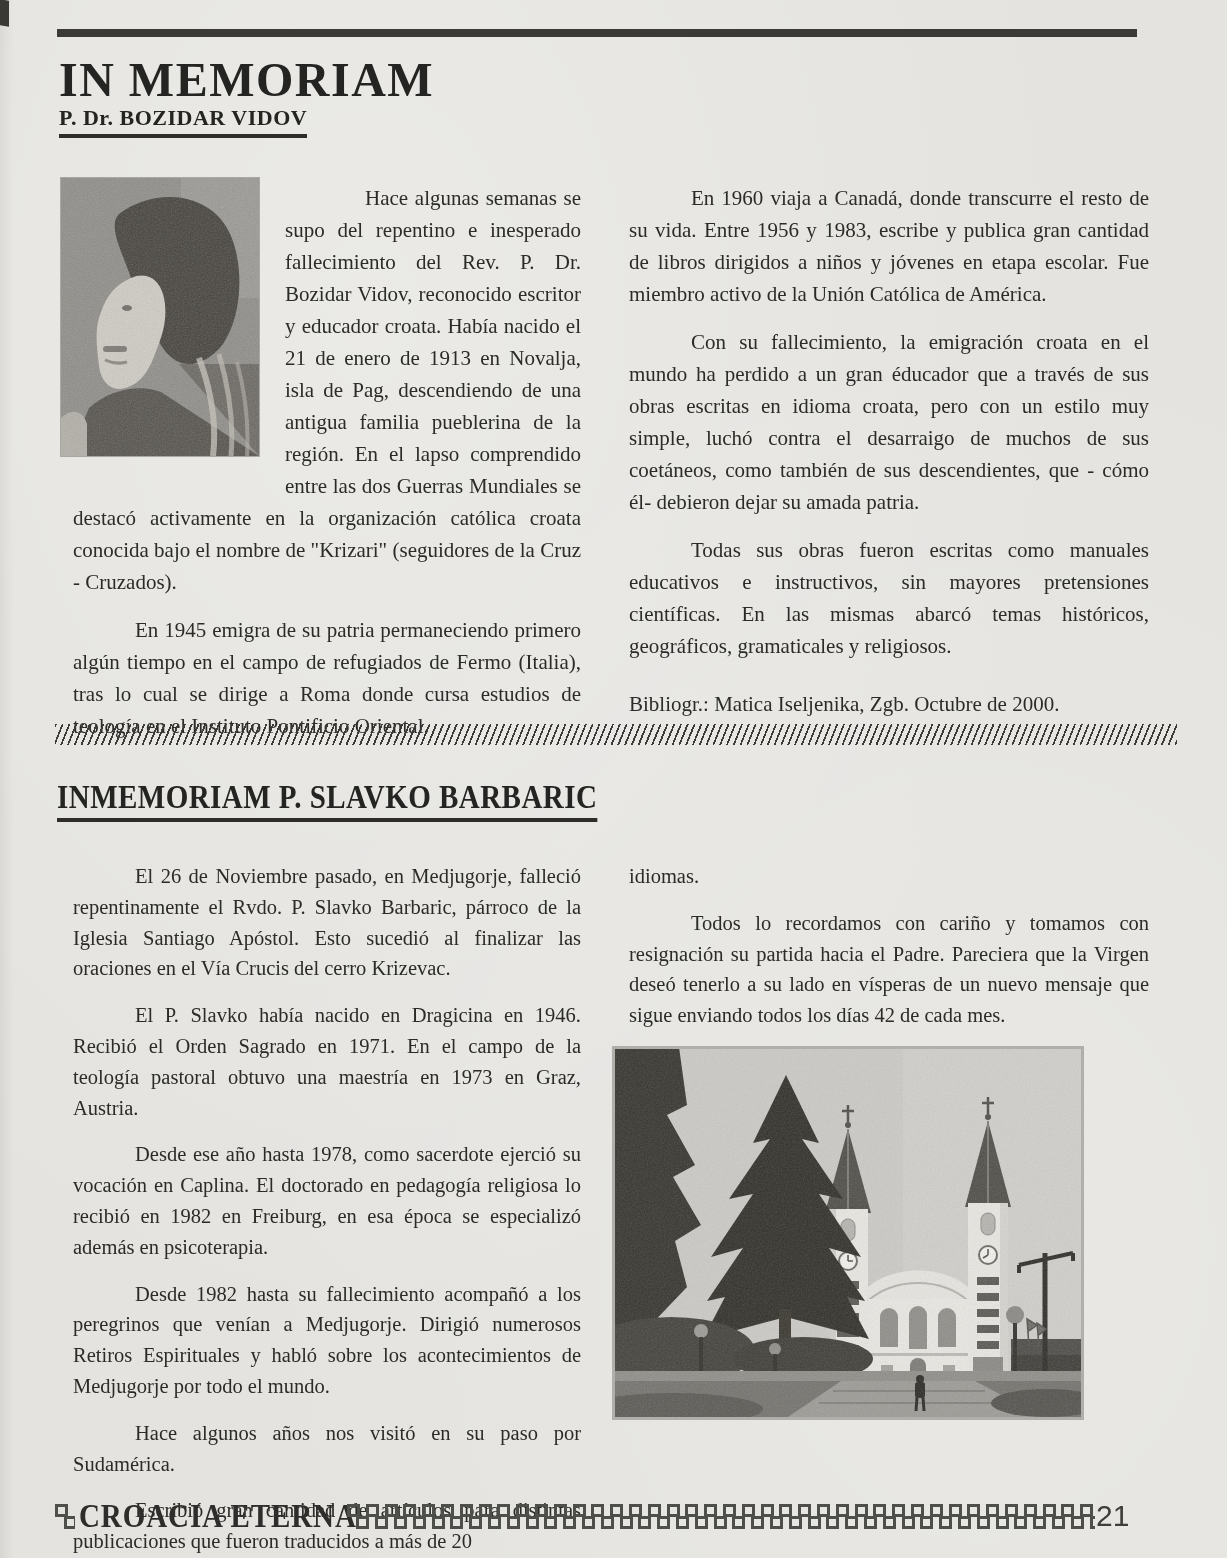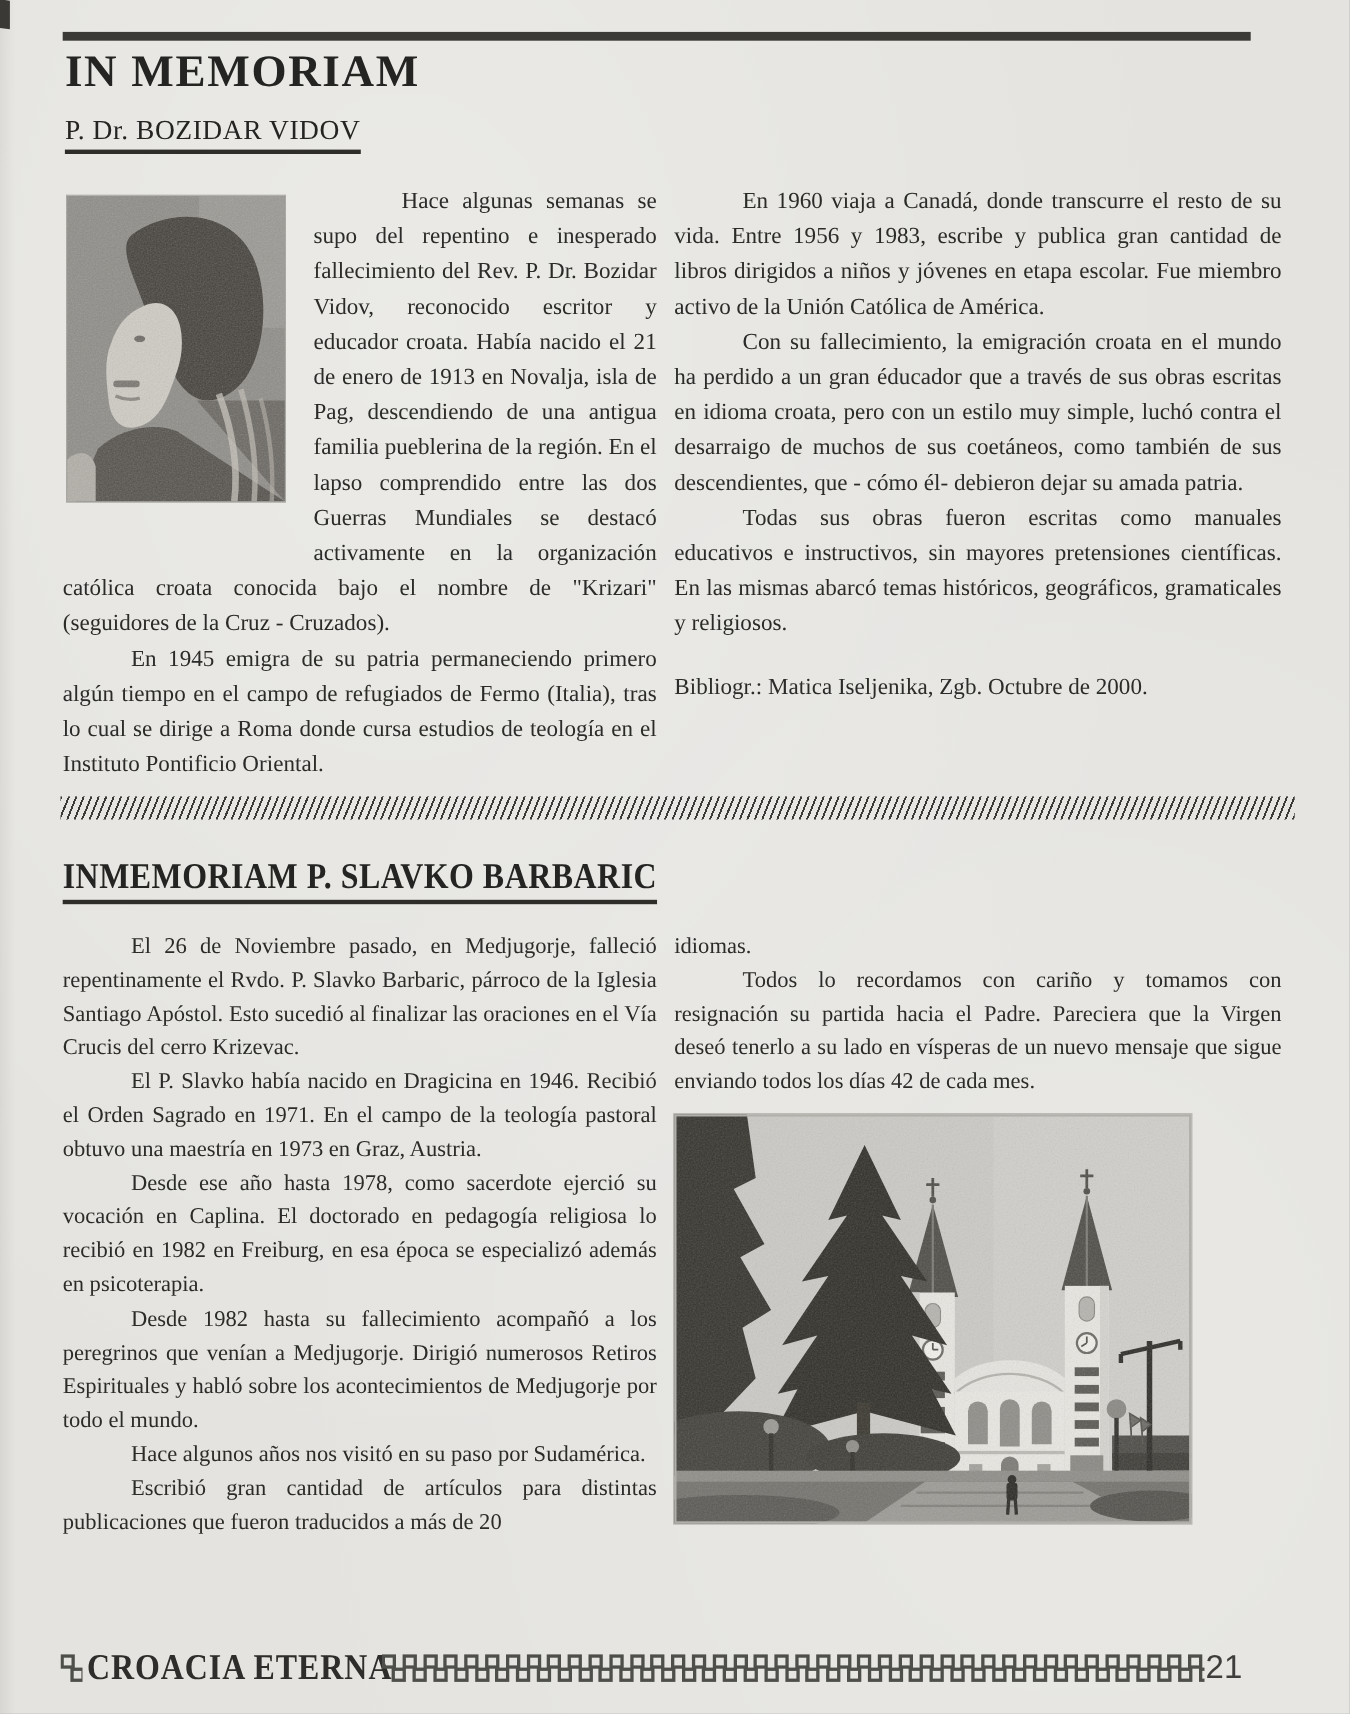--- a/index.html
+++ b/index.html
@@ -9,29 +9,29 @@
     background-image:
       radial-gradient(ellipse at 30% 20%, rgba(255,255,255,.25), rgba(0,0,0,0) 60%),
       radial-gradient(ellipse at 80% 80%, rgba(255,255,255,.18), rgba(0,0,0,0) 55%),
       linear-gradient(90deg, rgba(0,0,0,.06), rgba(0,0,0,0) 14px);
     font-family:"Liberation Serif", serif;
     color:#2b2b29;
     overflow:hidden;
   }
   .corner-mark{position:absolute;left:0;top:0;width:9px;height:26px;background:#3a3935;transform:skewY(8deg);}
   .top-rule{position:absolute;left:57px;top:29px;width:1080px;height:8px;background:#3b3a37;}
-  .h1{position:absolute;left:59px;top:40px;font-size:41px;font-weight:bold;letter-spacing:1.5px;color:#242422;}
-  .h2{position:absolute;left:59px;top:105px;font-size:25px;font-weight:normal;letter-spacing:.5px;color:#242422;
+  .h1{position:absolute;left:59px;top:52px;font-size:48px;font-weight:bold;letter-spacing:1.5px;color:#242422;}
+  .h2{position:absolute;left:59px;top:105px;font-size:22px;font-weight:bold;letter-spacing:.5px;color:#242422;
       border-bottom:4px solid #2e2d2a;padding-bottom:3px;}
   .sec1{position:absolute;left:57px;top:166px;width:1108px;display:flex;gap:16px;}
   .sec2{position:absolute;left:57px;top:845px;width:1108px;display:flex;gap:16px;}
   .col{width:540px;font-size:21px;line-height:32px;text-align:justify;}
   .col-r{width:552px;}
   .sec2 .col{font-size:20.5px;line-height:30.8px;}
-  p{margin:0;text-indent:62px;}
+  p{margin:16px;text-indent:62px;}
   .p-photo-lead{text-indent:80px;}
   .no-indent{text-indent:0;}
   .bibliog{text-indent:0;margin-top:26px;}
   .portrait{float:left;width:198px;height:278px;margin:12px 26px 40px 4px;background:#908e89;
             outline:1px solid #a9a8a2;}
   .portrait svg{display:block;width:100%;height:100%;}
   .divider{position:absolute;left:55px;top:724px;width:1122px;height:21px;
     background:repeating-linear-gradient(112deg,#3b3a38 0 1.7px,rgba(0,0,0,0) 1.7px 6.3px);}
   .h3{position:absolute;left:57px;top:779px;font-size:33px;font-weight:bold;color:#242422;white-space:nowrap;
       transform:scaleX(.88);transform-origin:left center;letter-spacing:.5px;

